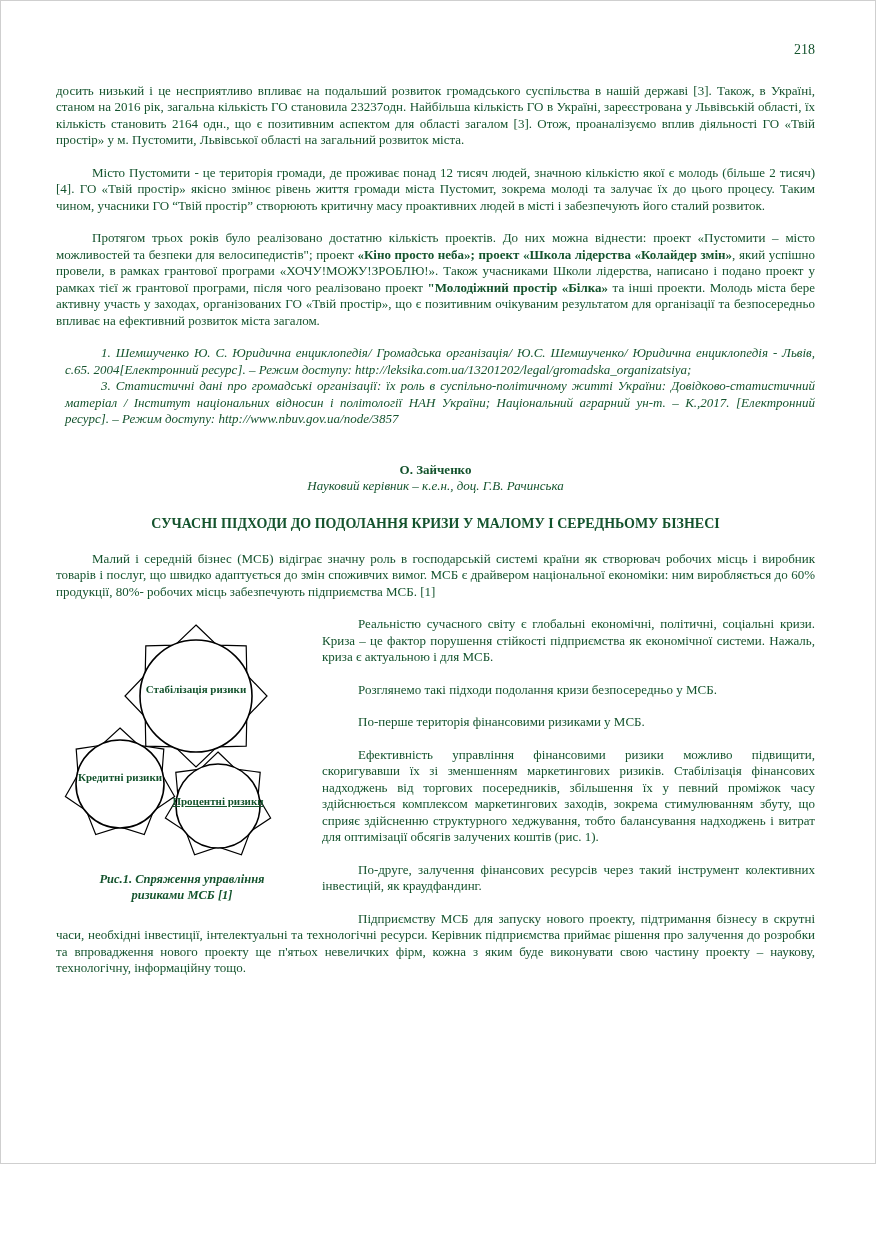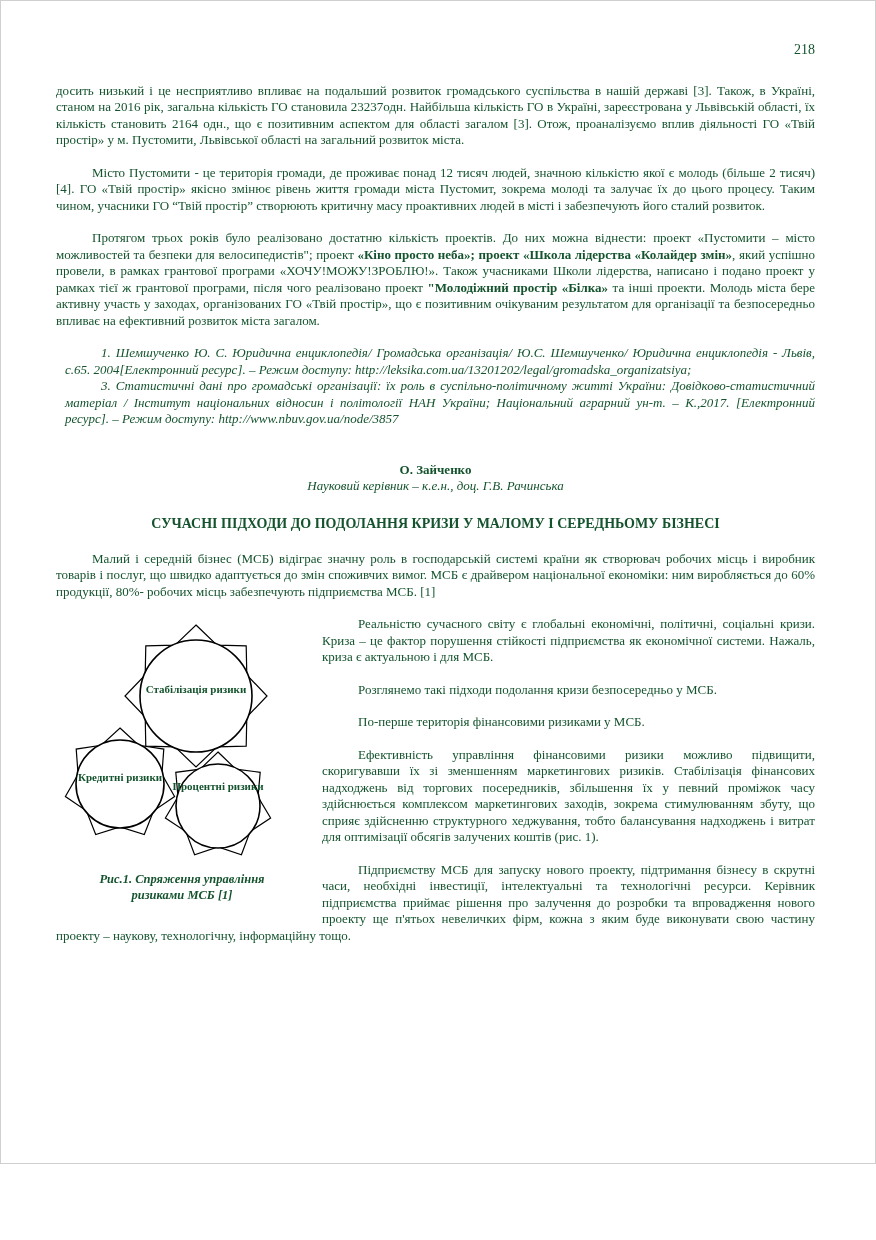--- a/index.html
+++ b/index.html
@@ -72,26 +72,27 @@
           <svg width="252" height="242" viewBox="0 0 252 242">
               <polygon points="140.0,3.0 161.0,23.2 190.2,23.8 190.8,53.0 211.0,74.0 190.8,95.0 190.2,124.2 161.0,124.8 140.0,145.0 119.0,124.8 89.8,124.2 89.2,95.0 69.0,74.0 89.2,53.0 89.8,23.8 119.0,23.2" fill="#fff" stroke="#000" stroke-width="1.2"></polygon>
               <circle cx="140" cy="74" r="56" fill="#fff" stroke="#000" stroke-width="1.6"></circle>
               <polygon points="64.0,106.0 82.7,123.3 107.8,127.1 105.9,152.4 118.6,174.5 97.6,188.8 88.3,212.5 64.0,205.0 39.7,212.5 30.4,188.8 9.4,174.5 22.1,152.4 20.2,127.1 45.3,123.3" fill="#fff" stroke="#000" stroke-width="1.2"></polygon>
               <circle cx="64" cy="162" r="44" fill="#fff" stroke="#000" stroke-width="1.6"></circle>
               <polygon points="162.0,130.0 179.8,147.1 204.2,150.3 202.0,174.9 214.6,196.0 194.1,209.6 185.4,232.7 162.0,225.0 138.6,232.7 129.9,209.6 109.4,196.0 122.0,174.9 119.8,150.3 144.2,147.1" fill="#fff" stroke="#000" stroke-width="1.2"></polygon>
               <circle cx="162" cy="184" r="42" fill="#fff" stroke="#000" stroke-width="1.6"></circle>
             </svg>
           <div class="fig-label" style="left:85px;top:61px;">Стабілізація ризики</div>
           <div class="fig-label" style="left:9px;top:149px;">Кредитні ризики</div>
-          <div class="fig-label" style="left:107px;top:158px;">Процентні ризики</div>
+          <div class="fig-label" style="left:107px;top:173px;text-decoration:underline;">Процентні ризики</div>
         </div>
         <div class="fig-caption">Рис.1. Спряження управління ризиками МСБ [1]</div>
       </div>
 
       <p class="just indent">Реальністю сучасного світу є глобальні економічні, політичні, соціальні кризи. Криза – це фактор порушення стійкості підприємства як економічної системи. Нажаль, криза є актуальною і для МСБ.</p>
       <p class="just indent">Розглянемо такі підходи подолання кризи безпосередньо у МСБ.</p>
       <p class="just indent">По-перше територія фінансовими ризиками у МСБ.</p>
       <p class="just indent">Ефективність управління фінансовими ризики можливо підвищити, скоригувавши їх зі зменшенням маркетингових ризиків. Стабілізація фінансових надходжень від торгових посередників, збільшення їх у певний проміжок часу здійснюється комплексом маркетингових заходів, зокрема стимулюванням збуту, що сприяє здійсненню структурного хеджування, тобто балансування надходжень і витрат для оптимізації обсягів залучених коштів (рис. 1).</p>
+      <p class="just indent">По-друге, залучення фінансових ресурсів через такий інструмент колективних інвестицій, як краудфандинг.</p>
       <p class="just indent"><span>Підприємству МСБ для запуску нового проекту, підтримання бізнесу в скрутні часи, необхідні інвестиції, інтелектуальні та технологічні ресурси. Керівник підприємства приймає рішення про залучення до розробки та впровадження нового проекту ще </span><span>п'ятьох невеличких фірм, кожна з яким буде виконувати свою частину проекту – наукову, технологічну, інформаційну тощо.</span></p>
     </div>
   </section>
 
 </div>
 
 </body></html>

